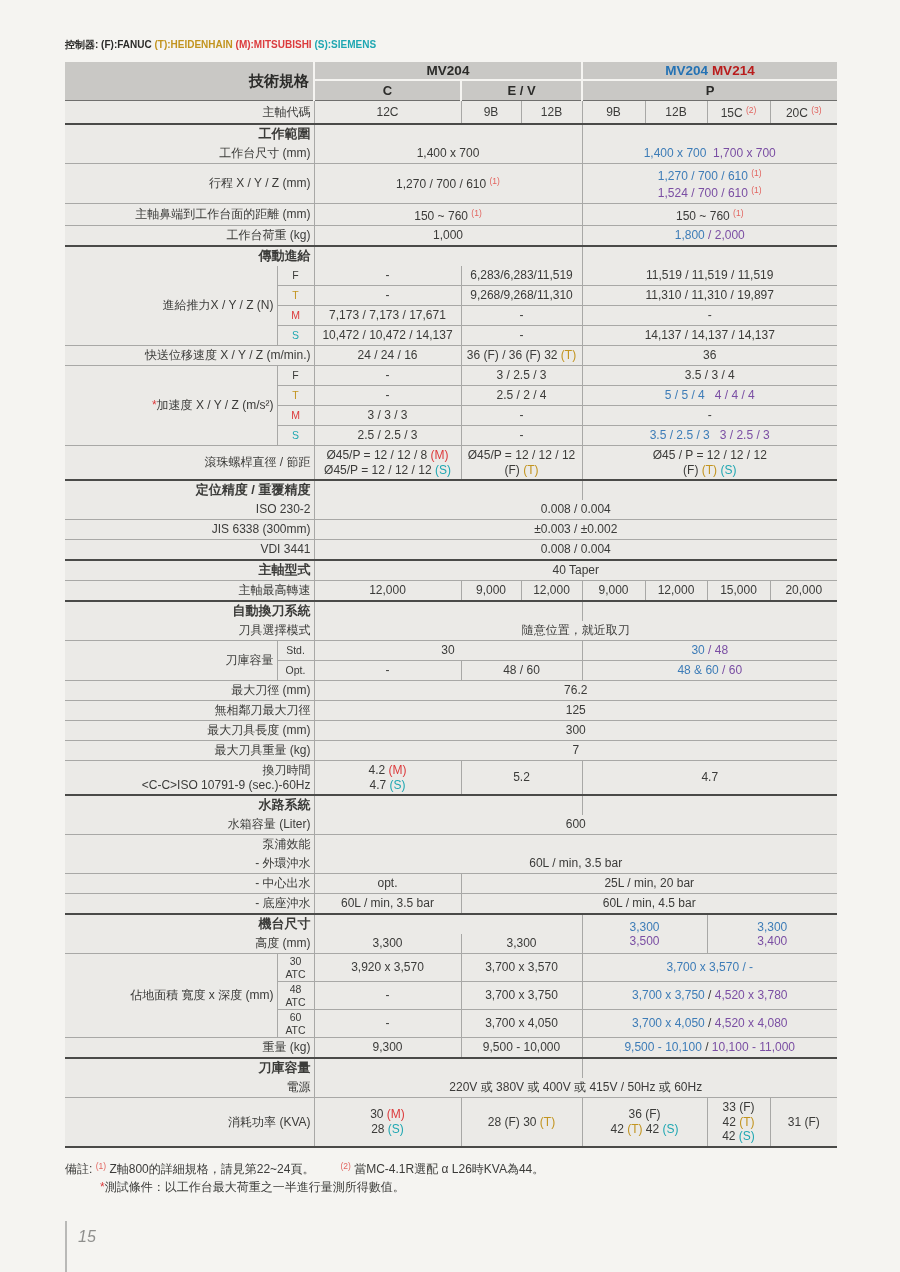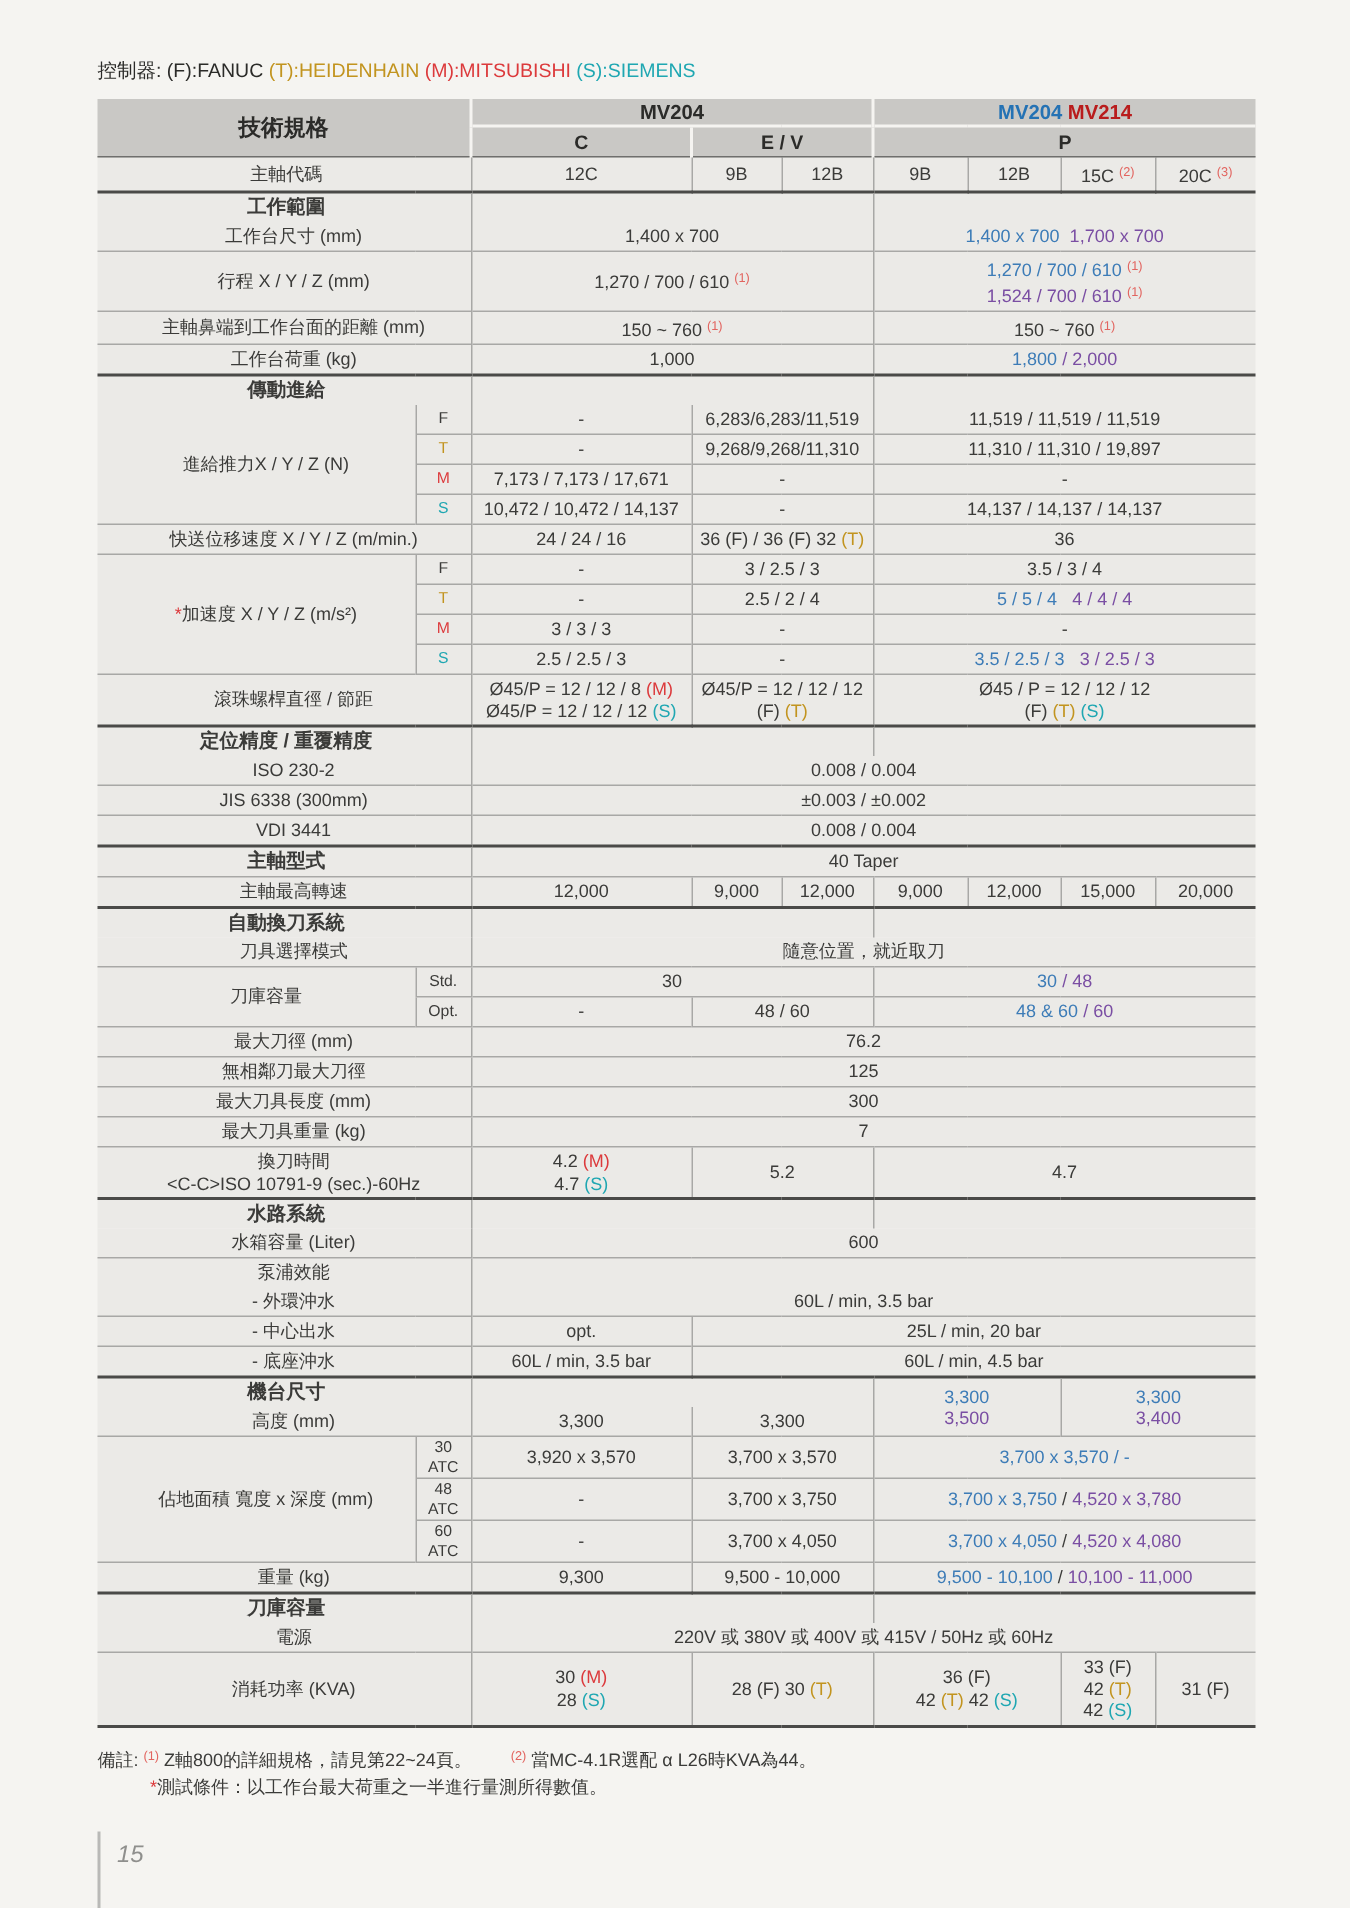--- a/index.html
+++ b/index.html
@@ -2,31 +2,31 @@
 <html><head>
 <meta charset="utf-8">
 <style>
   html,body{margin:0;padding:0}
   body{
     width:900px;height:1272px;position:relative;overflow:hidden;
     background:#f5f4f1;color:#3b3b39;
     font-family:"Liberation Sans","DejaVu Sans",sans-serif;
   }
   .page{position:absolute;inset:0;padding:38px 63px 0 65px;box-sizing:border-box}
-  .legend{font-size:13px;font-weight:normal;margin-bottom:10px;white-space:pre}
+  .legend{font-size:10px;font-weight:bold;margin-bottom:10px;white-space:pre}
   .c-k{color:#2b2b29}.c-g{color:#c2941f}.c-r{color:#dc3a3c}.c-t{color:#1fa7b2}
   table{border-collapse:collapse;table-layout:fixed;width:772px;font-size:12px}
   th{background:#c9c8c5;font-weight:bold;padding:1px 4px;color:#2b2b29}
-  th.spec{font-size:15px;text-align:center;padding-left:4px;border-bottom:1px solid #6f6f6d;vertical-align:middle}
+  th.spec{font-size:15px;text-align:right;padding-left:4px;border-bottom:1px solid #6f6f6d;vertical-align:middle}
   th.grp{font-size:13.5px;border-left:2px solid #f5f4f1}
   tr.h2 th{border-left:2px solid #f5f4f1;border-top:2px solid #f5f4f1;border-bottom:1px solid #6f6f6d;font-size:13px;height:17px}
   .hb{color:#2472b4}.hp{color:#b91c1c}
   td{border-left:1px solid #a8a8a6;border-top:1px solid #a8a8a6;padding:2px 3px;
      text-align:center;vertical-align:middle;background:#ebeae7;height:15px}
-  td.lab{text-align:center;padding-left:6px;border-left:none}
+  td.lab{text-align:right;padding-left:6px;border-left:none}
   td.ind{padding-left:16px}
   td.sub{font-size:11px;padding:1px}
   td.sub .ln{line-height:12.5px;font-size:10.5px}
   tr.sec td{border-top:2px solid #4a4a48}
   tr.nb td{border-top:none}
   tr.last td{border-bottom:2px solid #4a4a48}
   .sec-lab{font-weight:bold;font-size:13px}
   .ln{line-height:14.5px;white-space:pre}
   .b{color:#3d7cb7}.p{color:#7a4ea3}.r{color:#dc3a3c}.g{color:#c2941f}.t{color:#1fa7b2}
   .sup{color:#e2645f;font-size:8.5px;vertical-align:4px}

